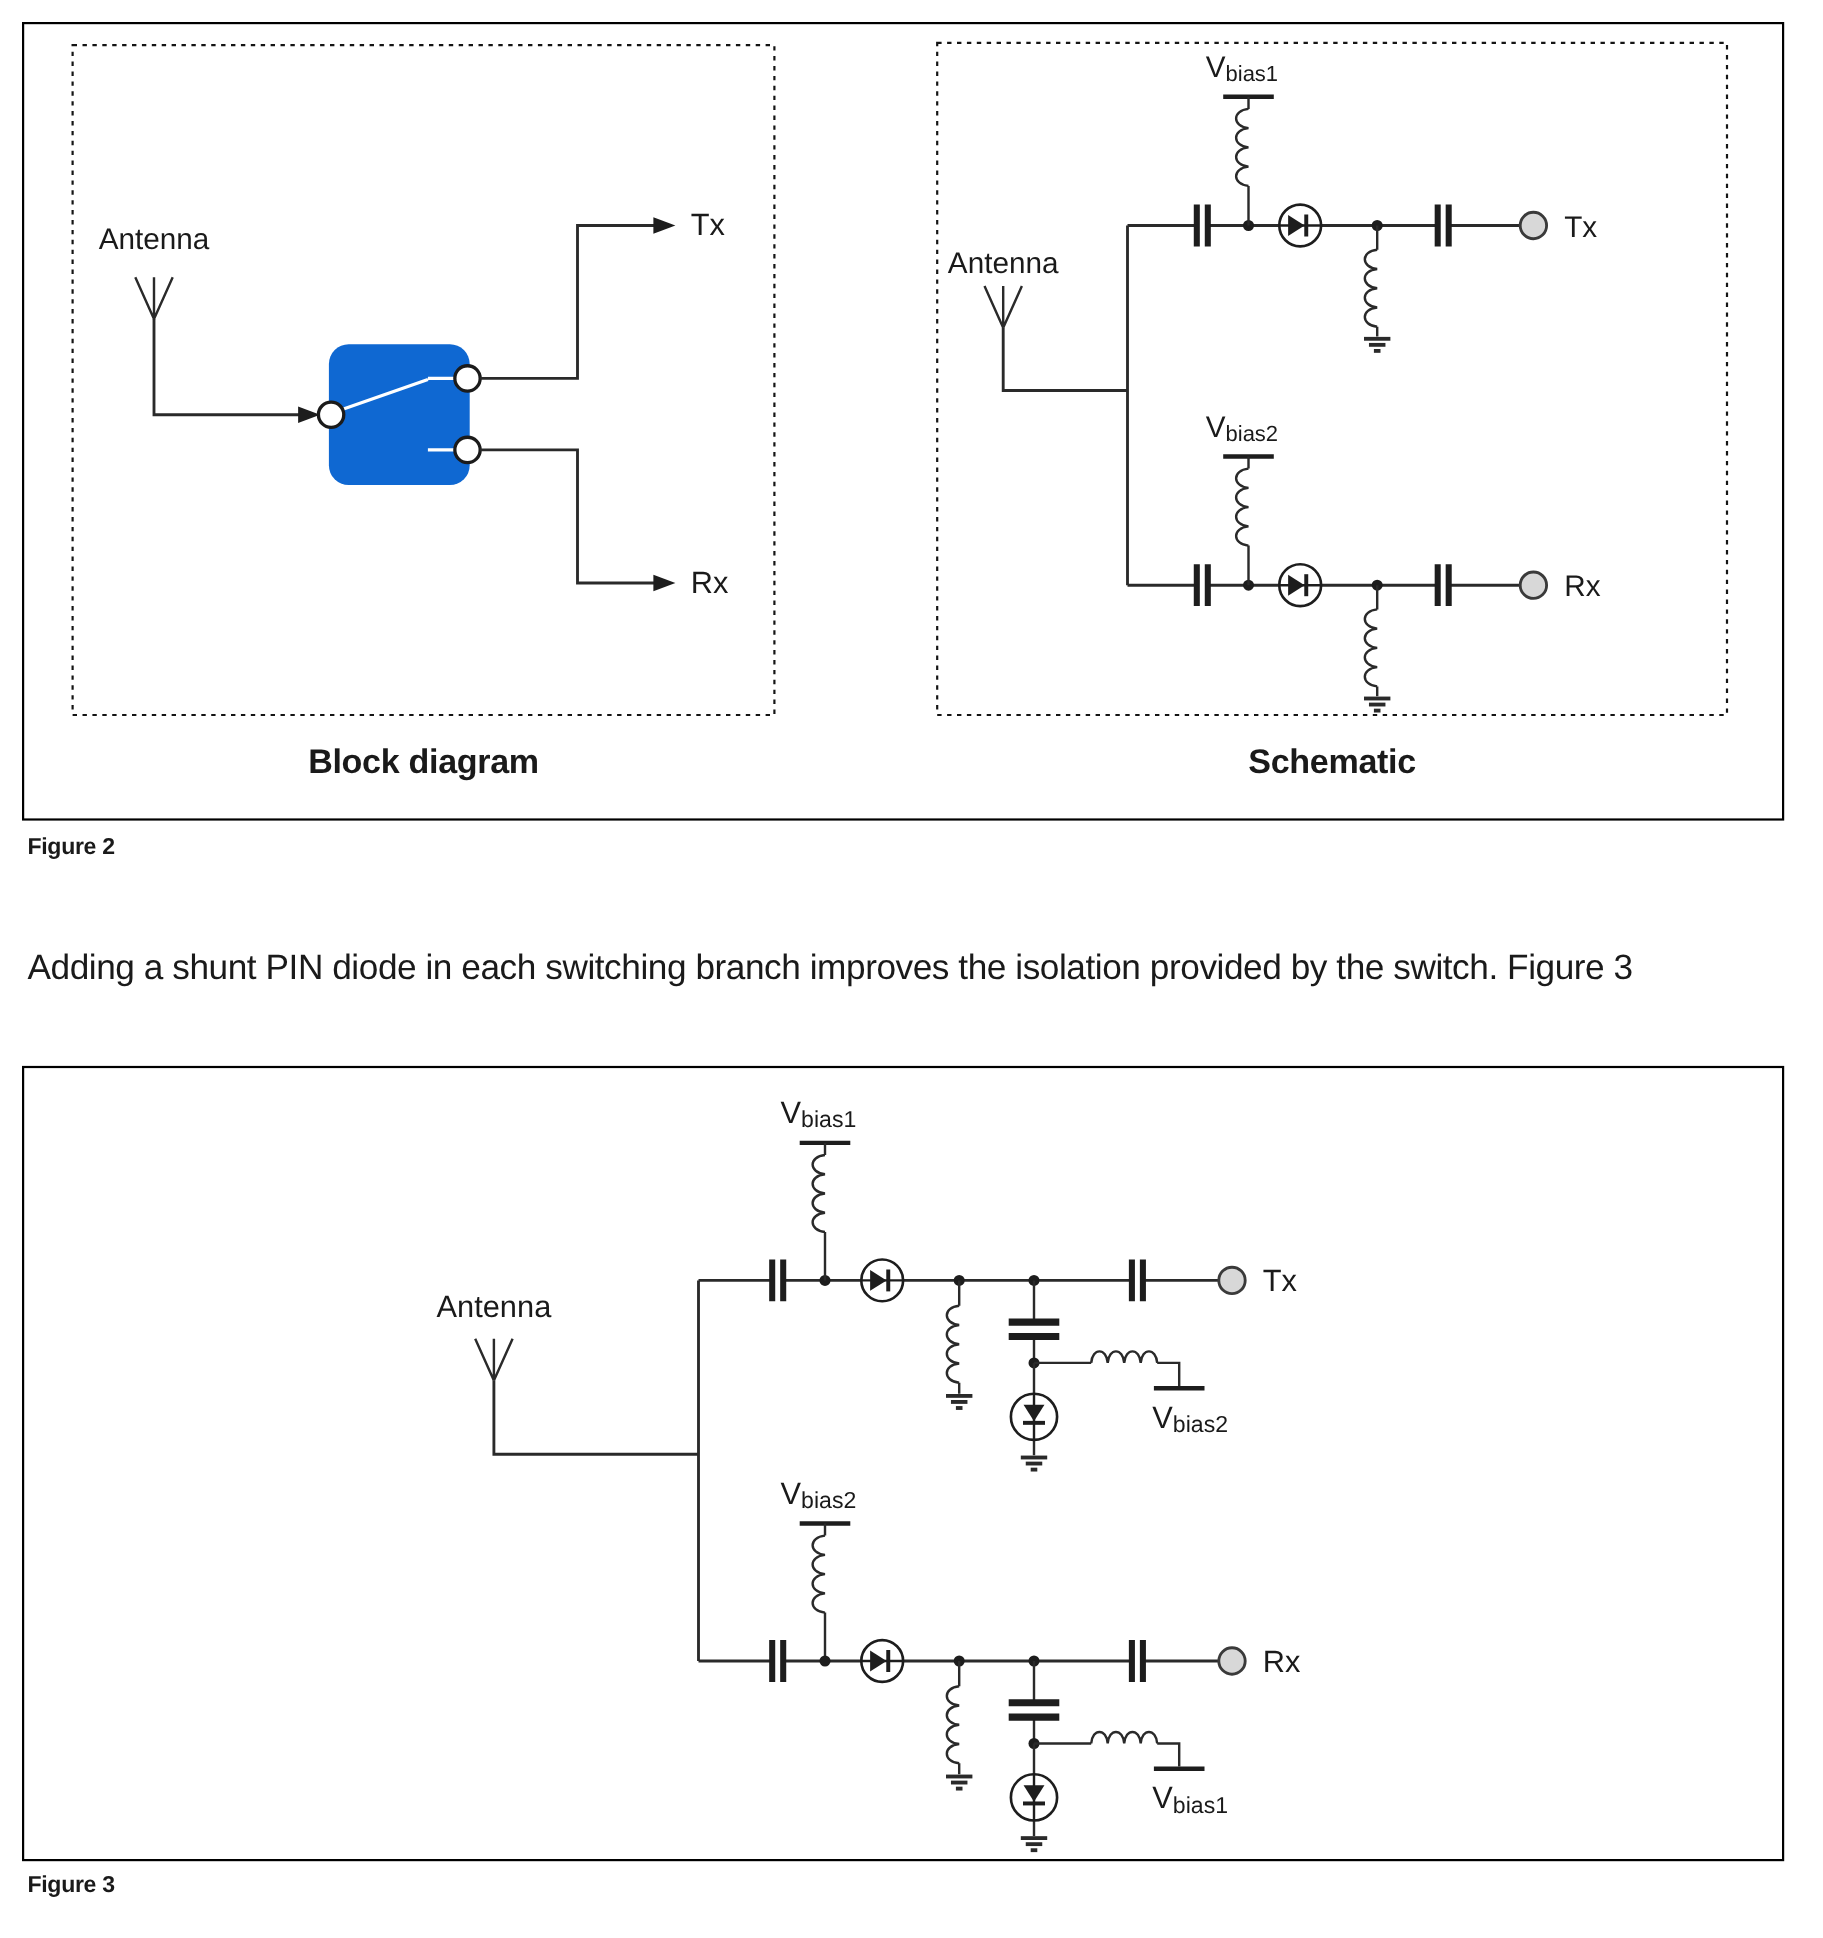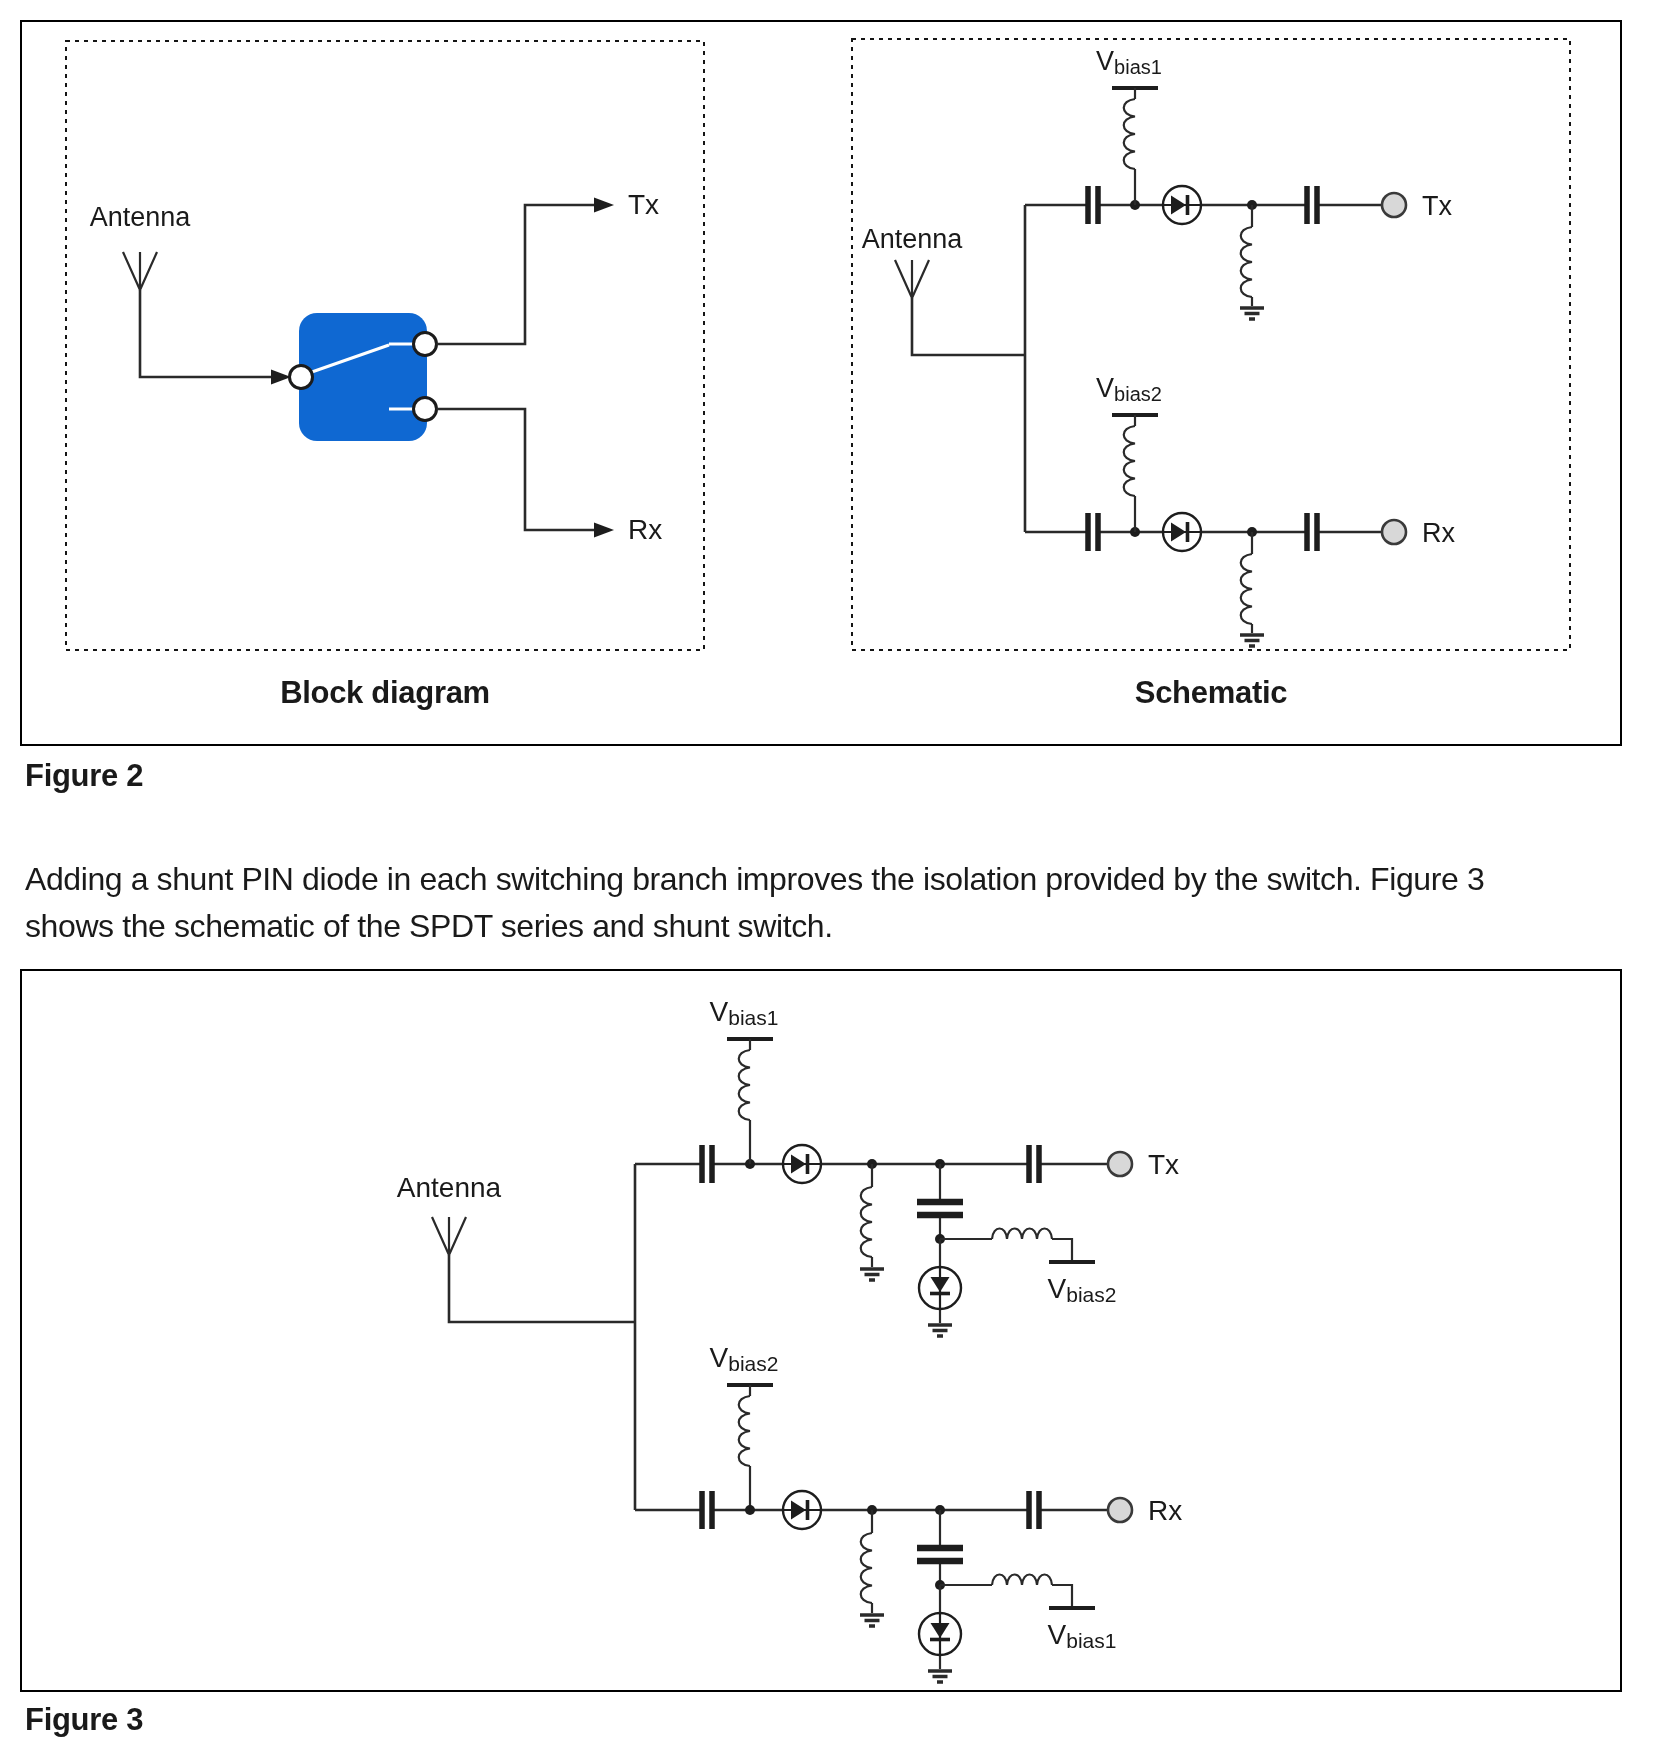--- a/index.html
+++ b/index.html
@@ -9,21 +9,21 @@
   #fig2-box{left:20px;top:20px;width:1602px;height:726px;}
   #fig3-box{left:20px;top:969px;width:1602px;height:723px;}
   .figbox svg{display:block;width:100%;height:100%;}
   svg text{font-family:"Liberation Sans",sans-serif;fill:#1a1a1a;}
   .lbl{font-size:27px;}
   .lbl-big{font-size:28px;}
   .panel-title{font-size:31px;font-weight:bold;letter-spacing:-0.3px;}
   .wire{stroke:#2a2a2a;stroke-width:2.6;fill:none;}
   .wire-thin{stroke:#2a2a2a;stroke-width:2.2;fill:none;}
   .dashedbox{fill:none;stroke:#141414;stroke-width:2;stroke-dasharray:4 5;}
-  .caption{position:absolute;left:25px;display:flex;font-size:31px;font-weight:bold;
+  .caption{position:absolute;left:25px;display:flex;font-size:21px;font-weight:bold;
            letter-spacing:-0.3px;white-space:nowrap;}
   .caption .cap-label{width:282px;flex:0 0 282px;}
   #fig2-caption{top:758px;}
   #fig3-caption{top:1702px;justify-content:center;}
   .paragraph{position:absolute;left:25px;top:856px;font-size:32px;letter-spacing:-0.4px;
              line-height:47px;white-space:nowrap;}
 </style>
 </head>
 <body>
 
@@ -155,21 +155,20 @@
       </g>
     </svg>
   </div>
 
   <div class="caption" id="fig2-caption">
     <span class="cap-label">Figure 2</span>
   </div>
 
   <div class="paragraph">
     <div>Adding a shunt PIN diode in each switching branch improves the isolation provided by the switch. Figure 3</div>
-    <div>shows the schematic of the SPDT series and shunt switch.</div>
   </div>
 
   <div class="figbox" id="fig3-box">
     <svg viewBox="0 0 1598 719">
       <g>
         <text class="lbl-big" x="427" y="226" text-anchor="middle">Antenna</text>
         <use href="#sym-ant" x="427" y="284"></use>
         <path class="wire" d="M427 284 V351 H613"></path>
         <path class="wire" d="M613 193 V539"></path>
 

